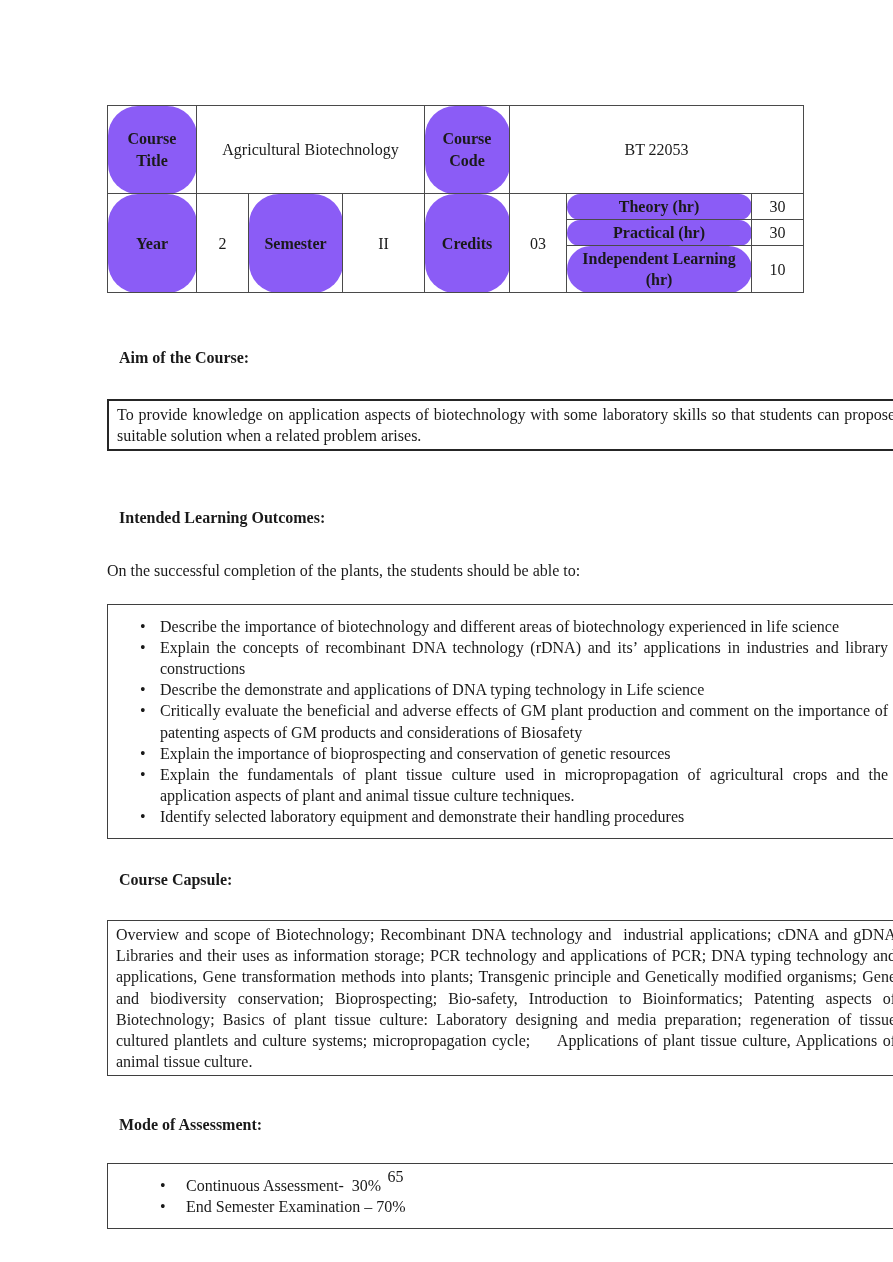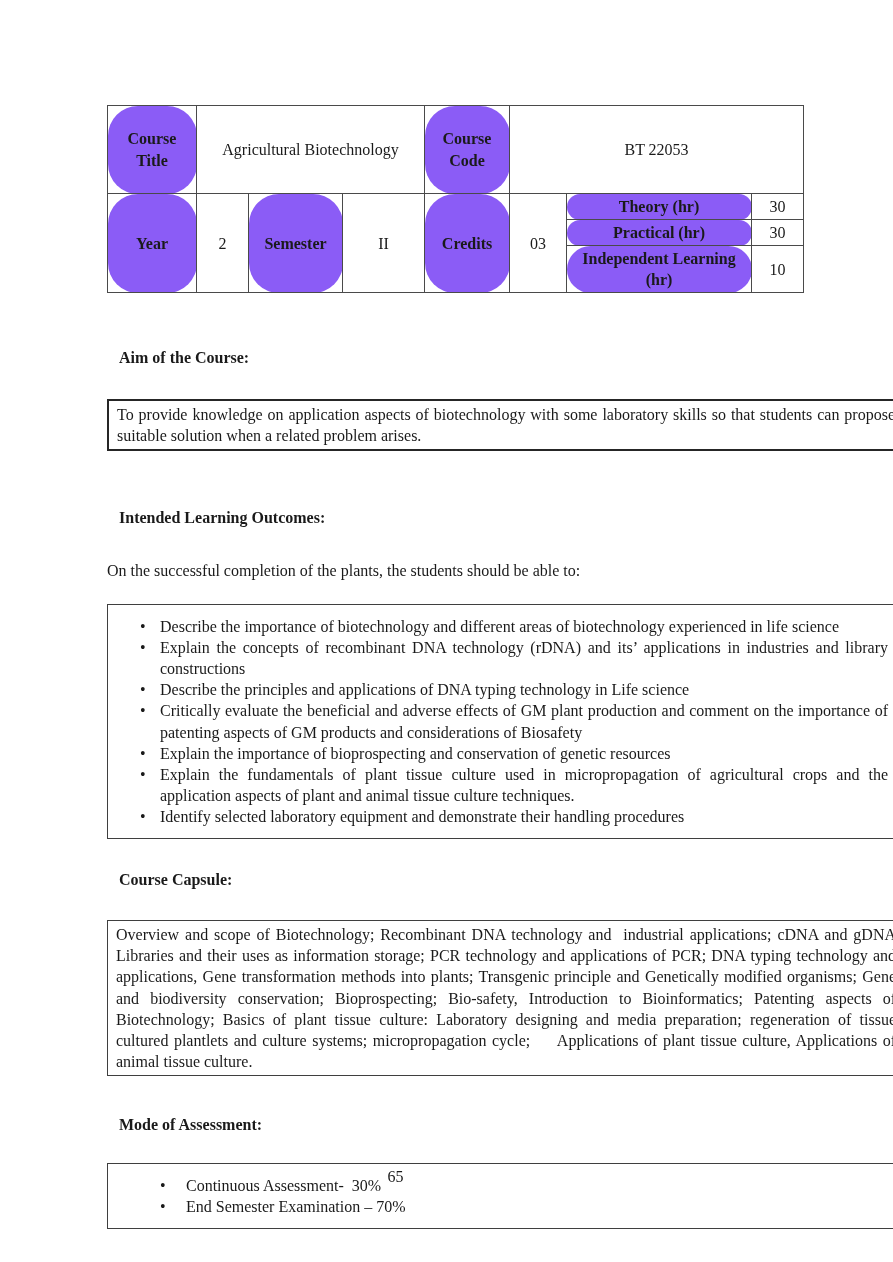--- a/index.html
+++ b/index.html
@@ -158,21 +158,21 @@
   <div class="gap-aim-to-ilo"></div>
 
   <p class="sec-heading">Intended Learning Outcomes:</p>
   <div class="gap-h-to-intro"></div>
   <p class="plain-text">On the successful completion of the plants, the students should be able to:</p>
   <div class="gap-intro-to-box"></div>
   <div class="box thin">
     <ul class="bullets">
       <li>Describe the importance of biotechnology and different areas of biotechnology experienced in life science</li>
       <li>Explain the concepts of recombinant DNA technology (rDNA) and its’ applications in industries and library constructions</li>
-      <li>Describe the principles and applications of DNA typing technology in Life science</li>
+      <li>Describe the demonstrate and applications of DNA typing technology in Life science</li>
       <li>Critically evaluate the beneficial and adverse effects of GM plant production and comment on the importance of patenting aspects of GM products and considerations of Biosafety</li>
       <li>Explain the importance of bioprospecting and conservation of genetic resources</li>
       <li>Explain the fundamentals of plant tissue culture used in micropropagation of agricultural crops and the application aspects of plant and animal tissue culture techniques.</li>
       <li>Identify selected laboratory equipment and demonstrate their handling procedures</li>
     </ul>
   </div>
 
   <div class="gap-box-to-h"></div>
 
   <p class="sec-heading">Course Capsule:</p>

